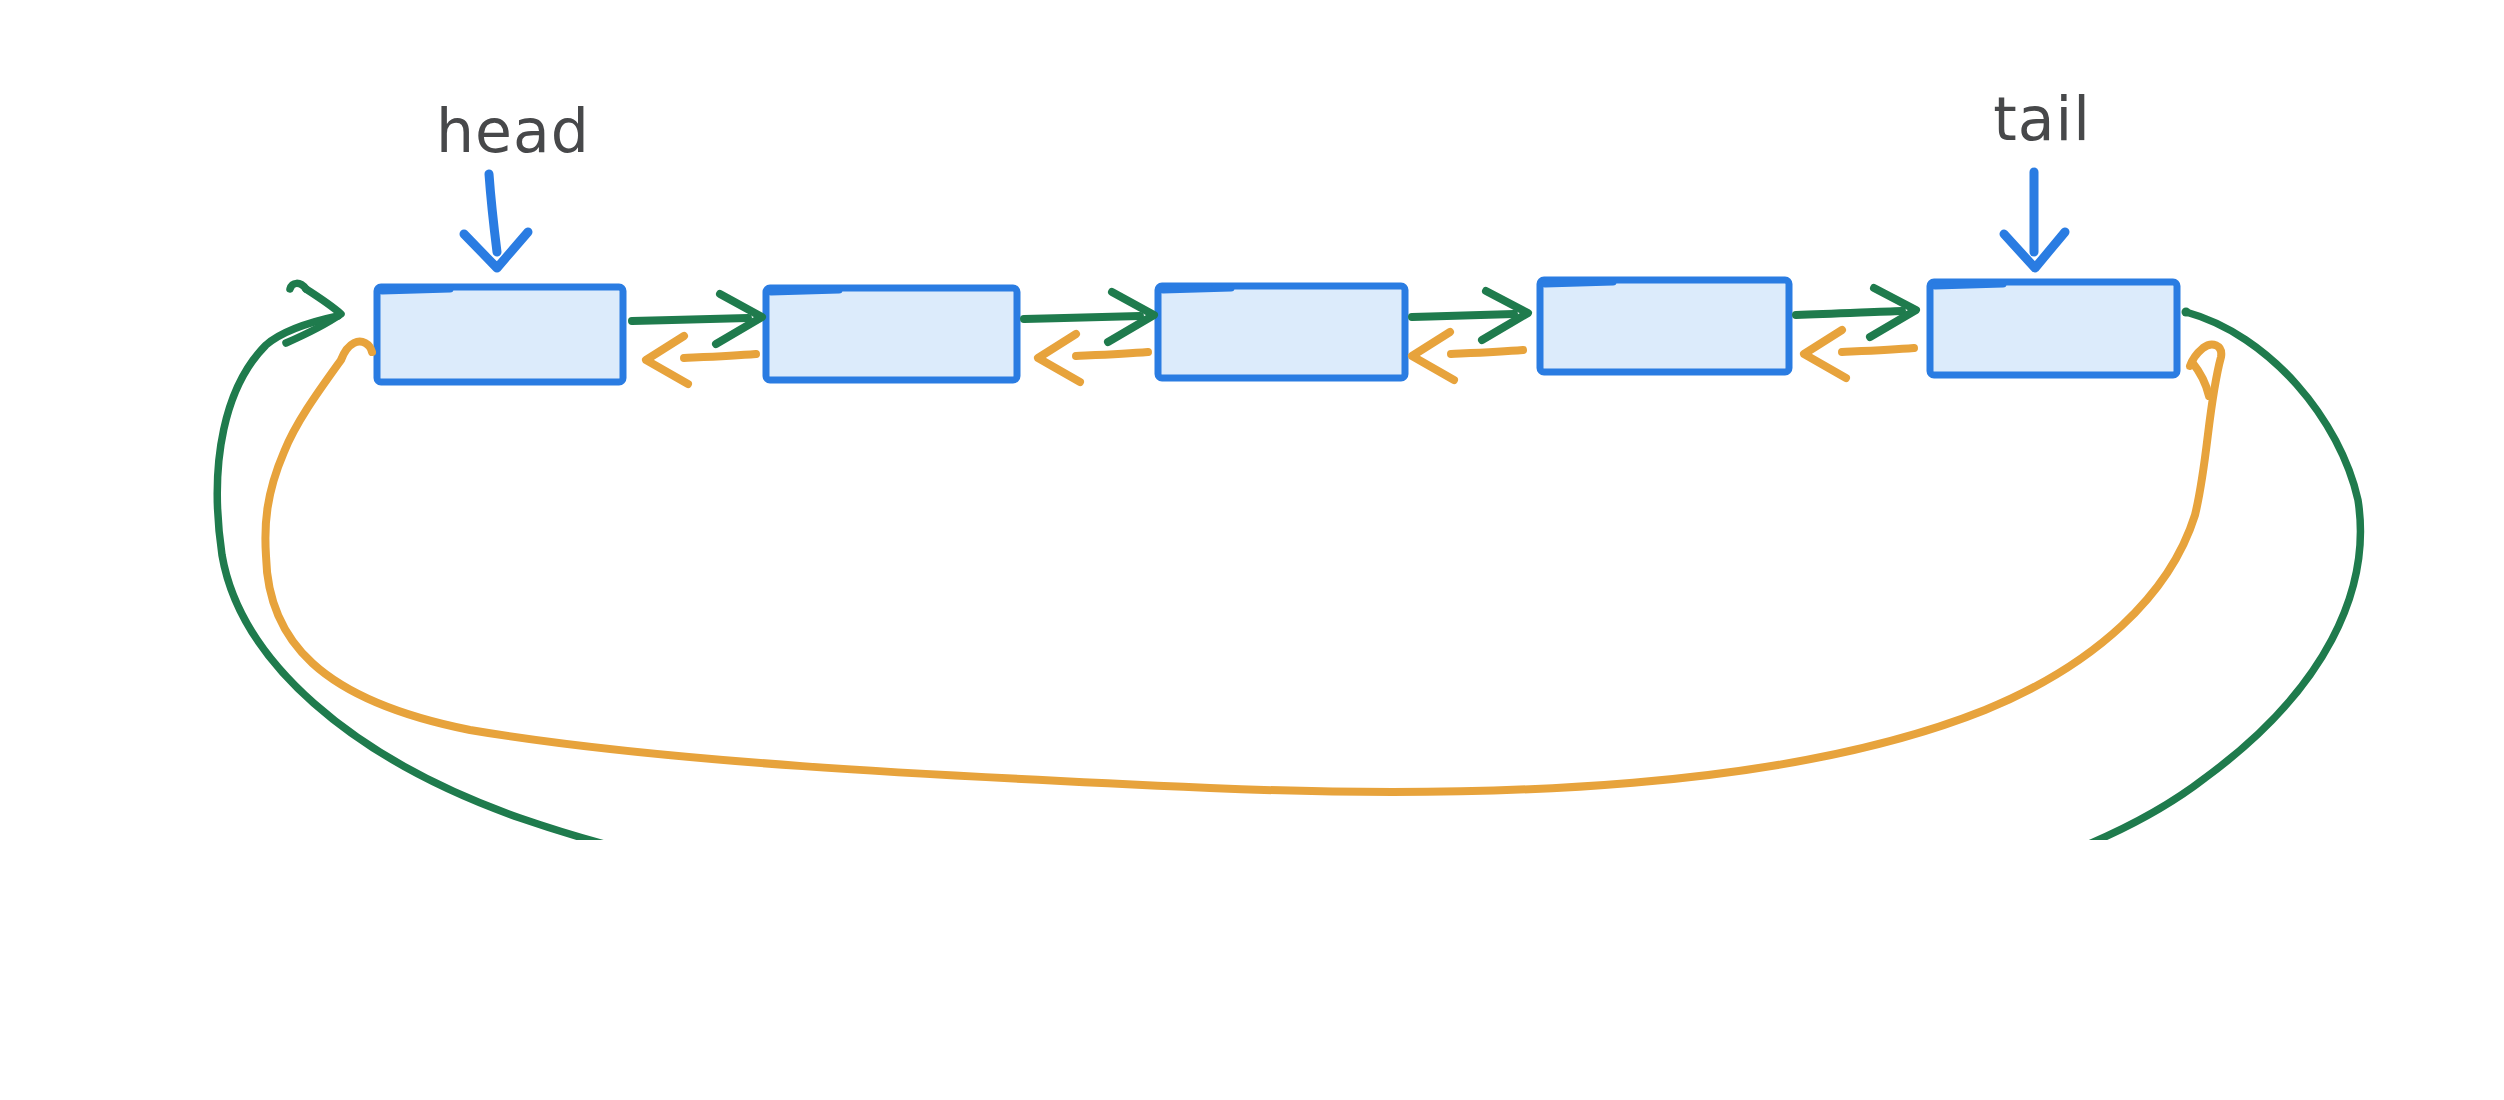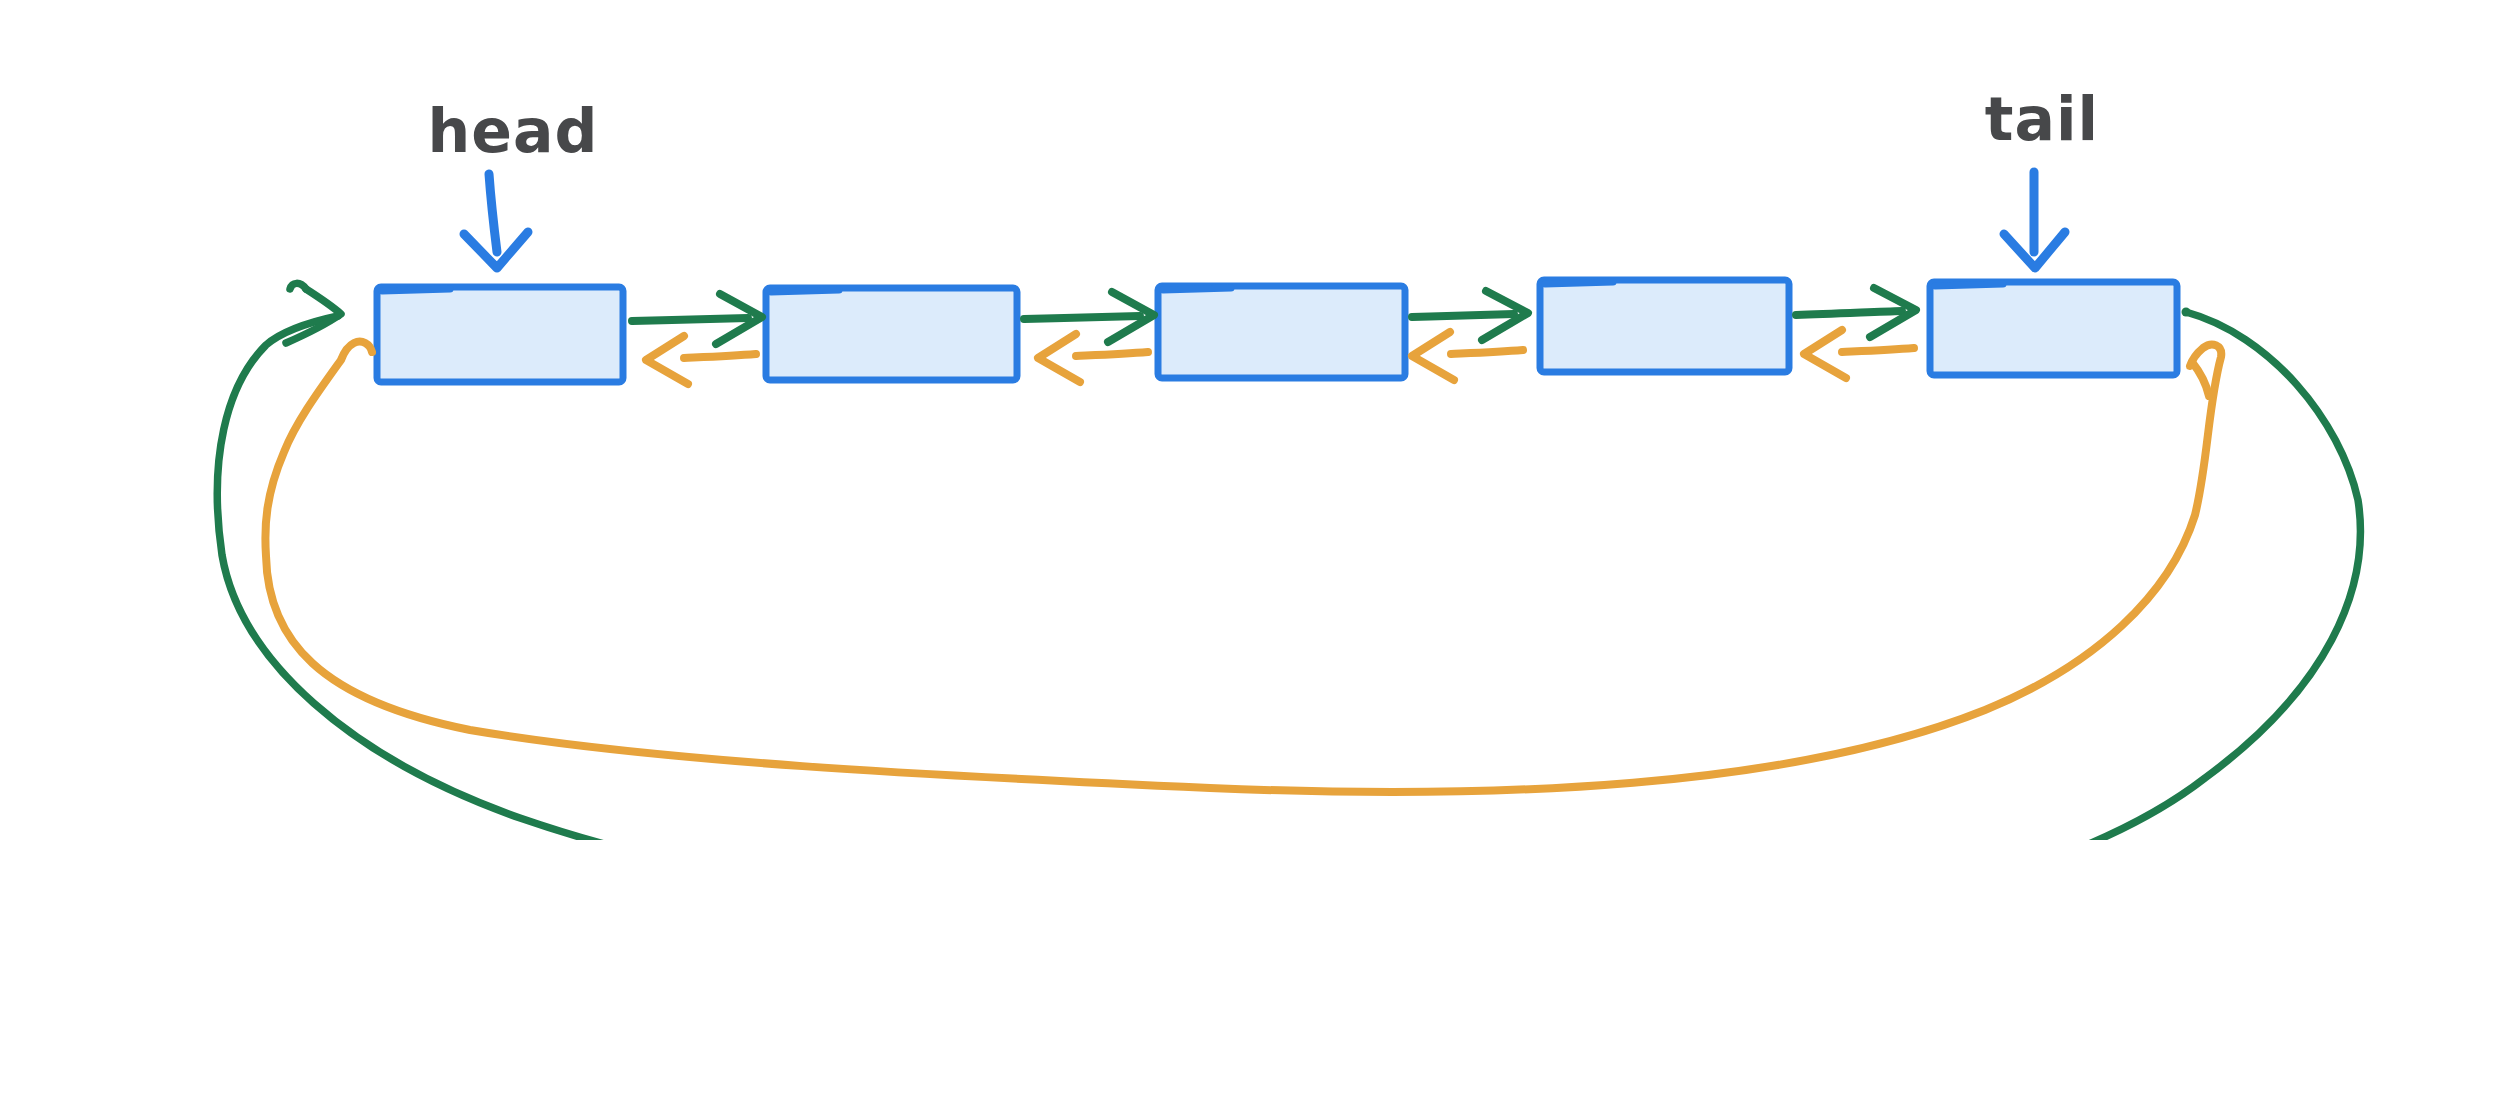--- a/index.html
+++ b/index.html
@@ -1,16 +1,16 @@
 <!DOCTYPE html>
 <html style="--next-pointer-green: #1f7b4d; --prev-pointer-orange: #e7a33c; --node-border-blue: #2a7ce2; --node-fill-blue: #dcebfb; --head-tail-arrow-blue: #2a7ce2; --label-text-gray: #47484a; --background-white: #ffffff;"><head>
 <meta charset="utf-8">
 <style>
   html,body{margin:0;padding:0;background:#ffffff;}
-  .stage{position:relative;width:2504px;height:840px;background:var(--background-white,#fff);overflow:hidden;font-weight:bold;}
+  .stage{position:relative;width:2504px;height:840px;background:var(--background-white,#fff);overflow:hidden;}
   svg{display:block;}
   .sk{fill:none;stroke-linecap:round;stroke-linejoin:round;}
   .next-stroke{stroke:var(--next-pointer-green,#1f7b4d);}
   .next-fill{fill:var(--next-pointer-green,#1f7b4d);}
   .prev-stroke{stroke:var(--prev-pointer-orange,#e7a33c);}
   .blue-stroke{stroke:var(--head-tail-arrow-blue,#2a7ce2);}
   .node-rect{fill:var(--node-fill-blue,#dcebfb);stroke:var(--node-border-blue,#2a7ce2);stroke-width:7;}
   .label{font-family:"DejaVu Sans","Liberation Sans",sans-serif;font-size:60px;letter-spacing:1px;fill:var(--label-text-gray,#47484a);}
 </style>
 </head>

